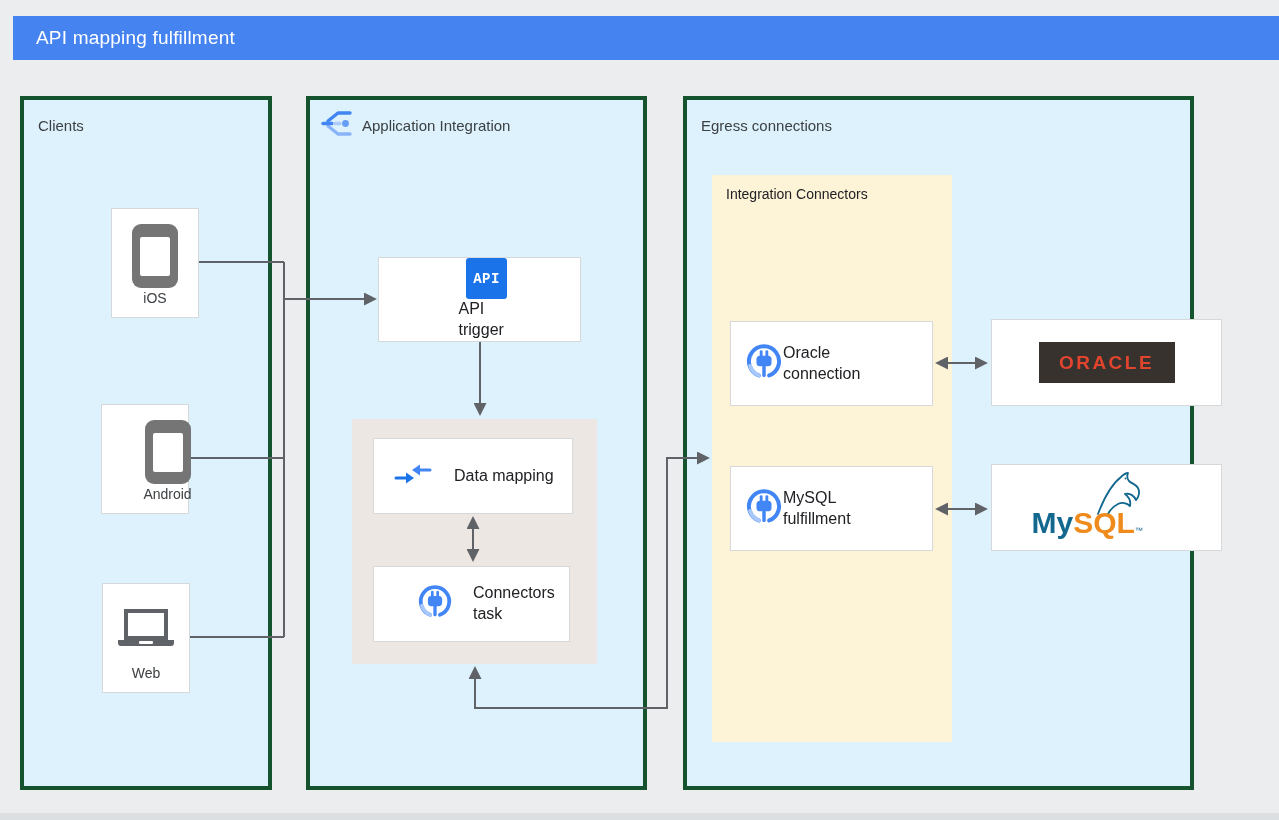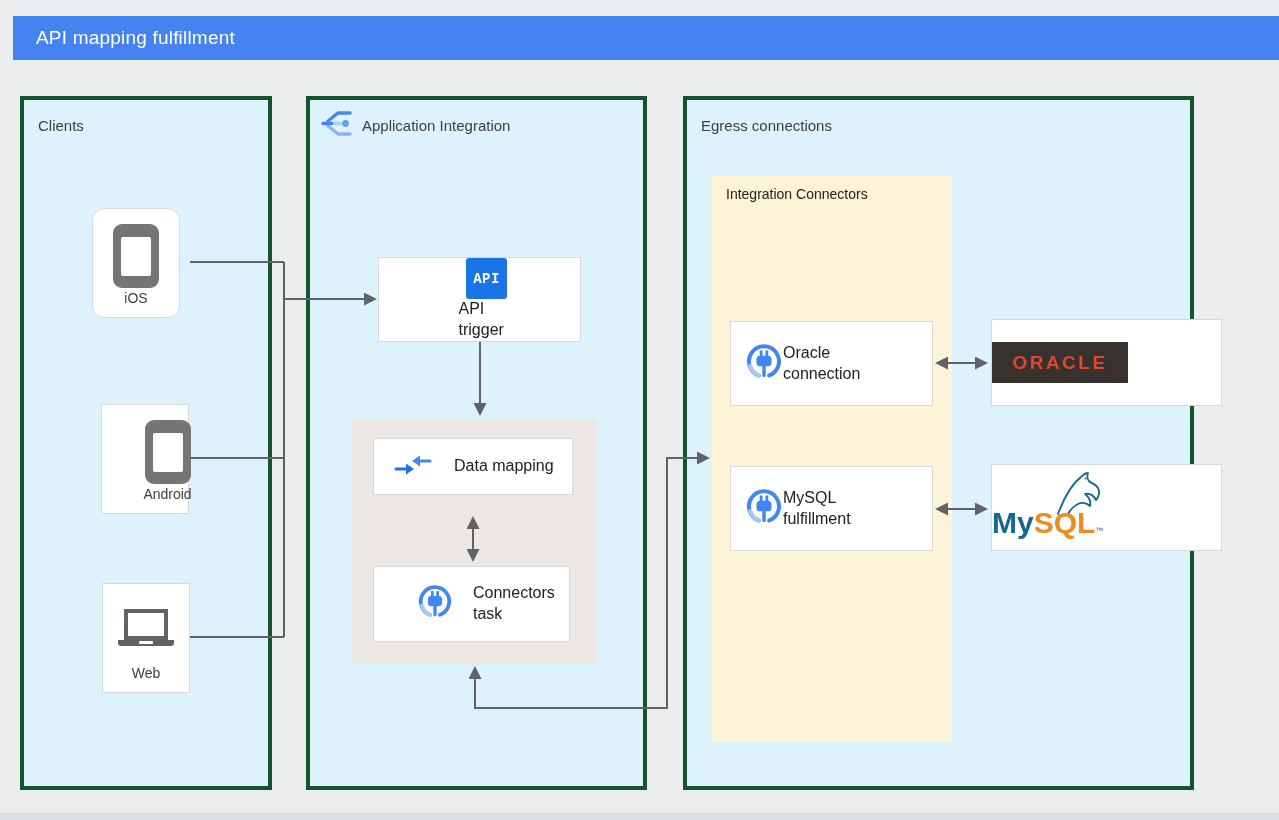--- a/index.html
+++ b/index.html
@@ -35,47 +35,47 @@
   .tasks-group{left:352px;top:419px;width:245px;height:245px;background:#ece7e2;}
   .connectors-group{left:712px;top:175px;width:240px;height:567px;background:#fdf3d7;}
   .connectors-group .grp-title{position:absolute;left:14px;top:11px;font-size:14px;color:#202124;}
 
   
   .card{
     position:absolute;background:#fff;border:1px solid #d6d8da;box-sizing:border-box;
   }
   .device-card{width:88px;height:110px;display:flex;flex-direction:column;align-items:center;}
   .device-card .lbl{margin-top:auto;margin-bottom:11px;font-size:14px;color:#3c4043;}
-  .dev-ios{left:92px;top:208px;border-radius:12px;}
+  .dev-ios{left:111px;top:208px;}
   .dev-android{left:101px;top:404px;padding-left:45px;}
   .dev-web{left:102px;top:583px;}
 
   .node-card{display:flex;align-items:center;}
   .node-lbl{font-size:16px;color:#202124;line-height:1.3;}
   .api-trigger{left:378px;top:257px;width:203px;height:85px;flex-direction:column;}
   .api-trigger .node-lbl{width:64px;margin-left:22px;}
   .api-badge{
     width:41px;height:41px;background:#1a73e8;border-radius:3px;margin-left:14px;
     display:flex;align-items:center;justify-content:center;
     color:#fff;font-family:"Liberation Mono",monospace;font-weight:bold;font-size:14px;letter-spacing:.5px;
   }
-  .data-mapping{left:373px;top:438px;width:200px;height:57px;}
+  .data-mapping{left:373px;top:438px;width:200px;height:76px;}
   .data-mapping .node-lbl{margin-left:22px;}
   .data-mapping .ico{margin-left:20px;}
   .connectors-task{left:373px;top:566px;width:197px;height:76px;padding-left:28px;}
   .connectors-task .node-lbl{width:96px;margin-left:20px;}
   .connectors-task .ico{margin-left:15px;}
 
   .conn-card{width:203px;height:85px;}
   .conn-oracle{left:730px;top:321px;}
   .conn-mysql{left:730px;top:466px;}
   .conn-card .ico{margin-left:14px;}
   .conn-card .node-lbl{width:96px;margin-left:0;}
 
-  .logo-card{width:231px;height:87px;display:flex;align-items:center;}
+  .logo-card{width:231px;height:87px;display:flex;align-items:center;justify-content:center;}
   .logo-oracle{left:991px;top:319px;}
   .logo-mysql{left:991px;top:464px;}
   .oracle-box{
     width:136px;height:41px;background:#37322e;display:flex;align-items:center;justify-content:center;
   }
   .oracle-txt{
     color:#e2442d;font-weight:bold;font-size:19px;letter-spacing:2.5px;
     transform:scaleY(.92);
   }
   .mysql-wrap{position:relative;width:150px;height:80px;}

